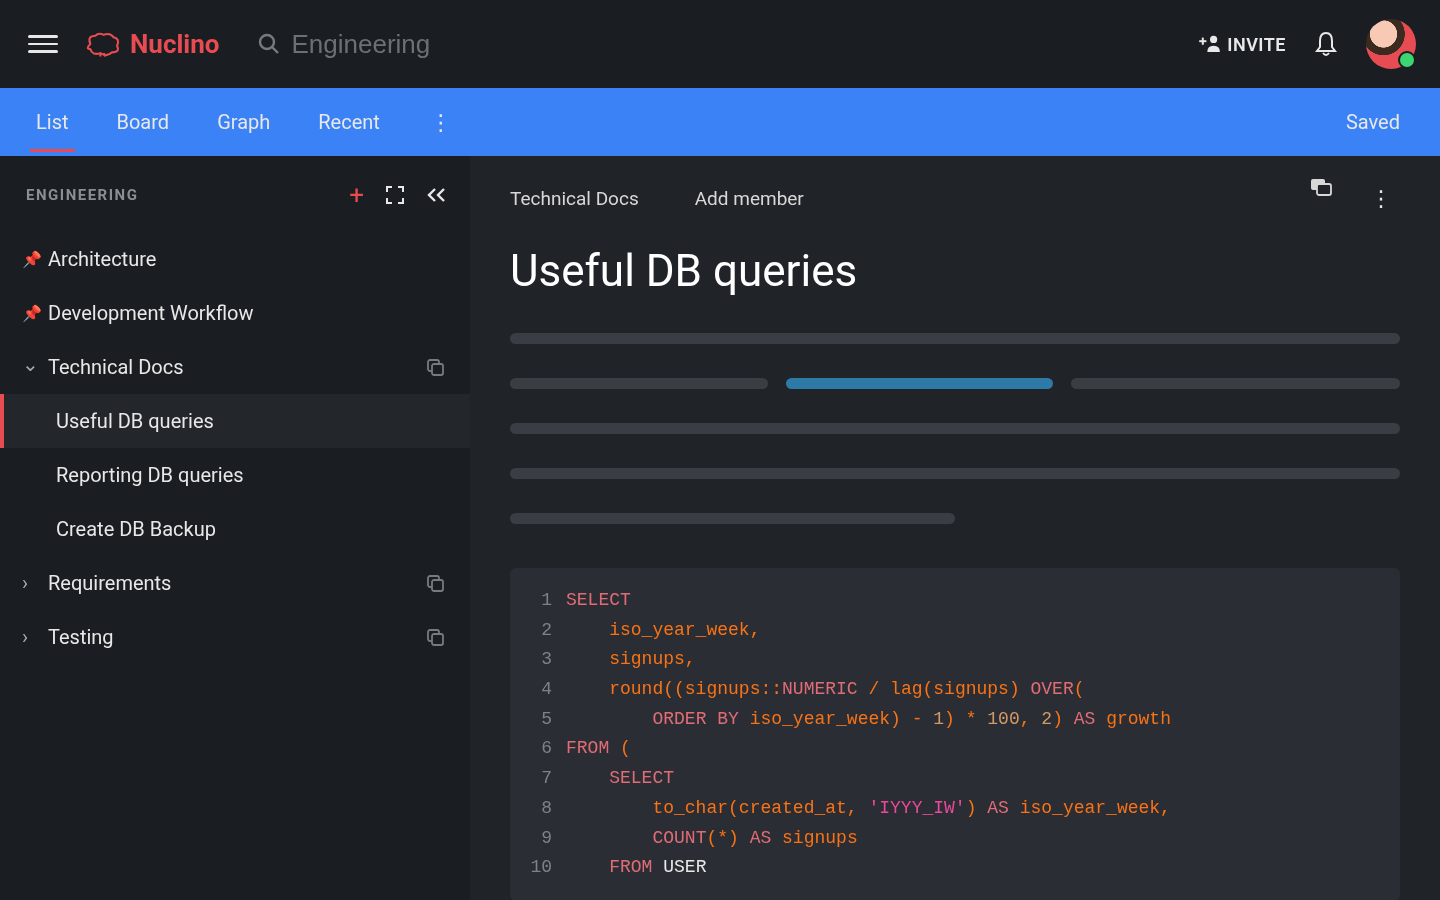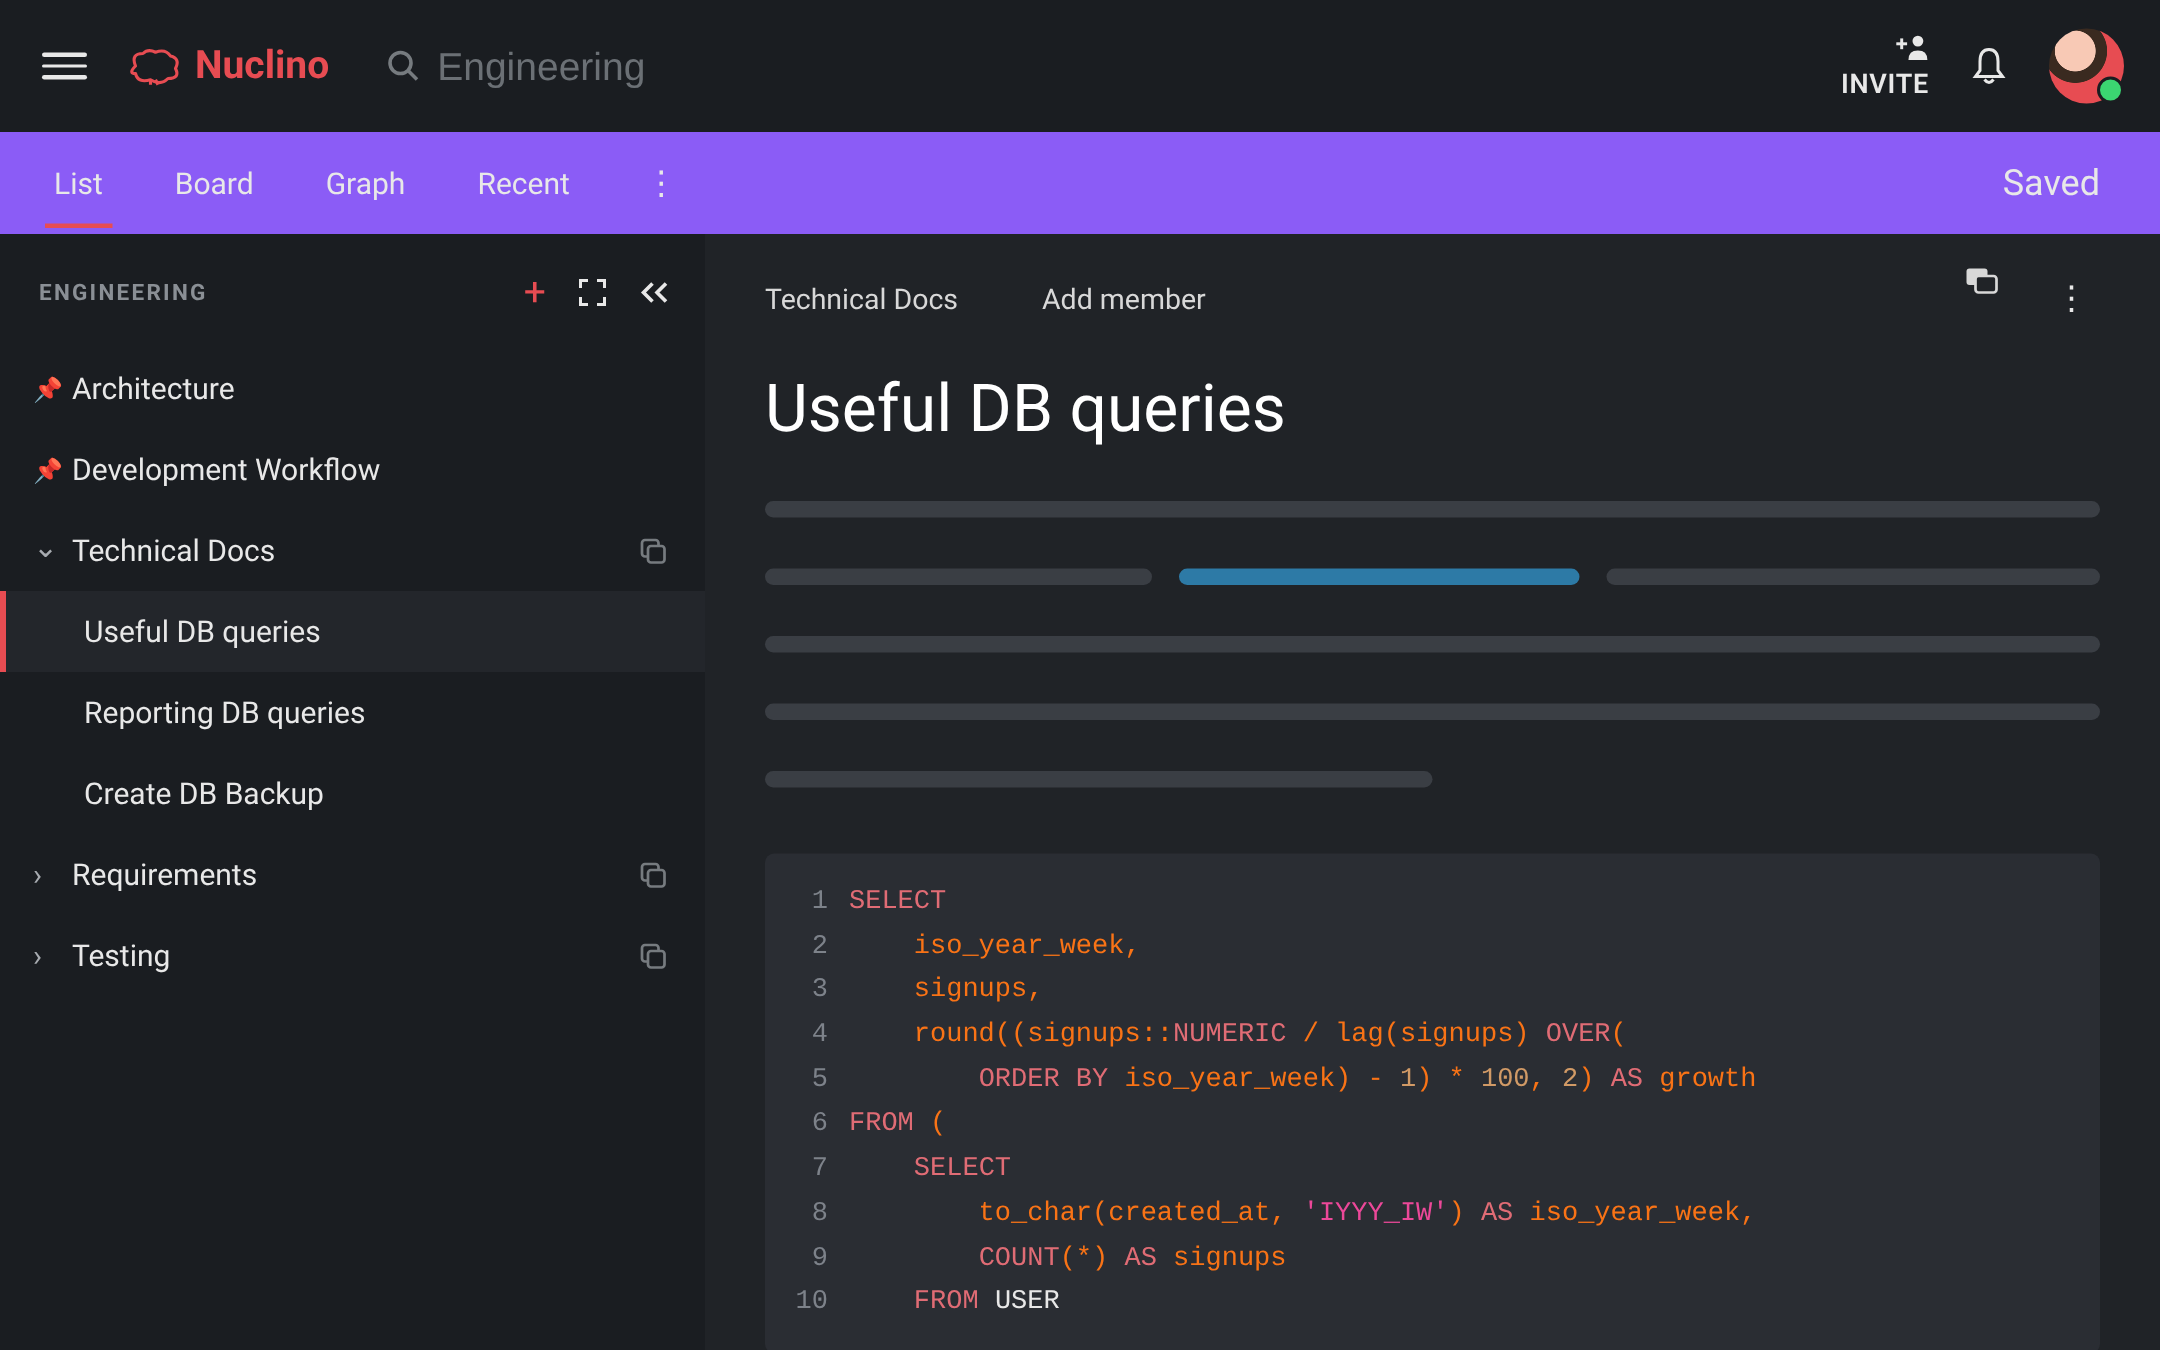--- a/index.html
+++ b/index.html
@@ -26,36 +26,36 @@
     cursor: pointer;
   }
   .hamburger span { display:block; height:2.5px; background:#e8e8e8; border-radius:2px; }
   .logo { display:flex; align-items:center; gap:8px; color:#e74c52; font-weight:700; font-size:26px; cursor:pointer; margin-left:14px; }
   .logo svg { width:40px; height:30px; }
   .search-wrap { display:flex; align-items:center; gap:10px; margin-left:28px; flex:1; color:#6b7075; font-size:26px; }
   .search-wrap .mag { width:24px; height:24px; opacity:0.7; }
   .search-input { background:transparent; border:none; outline:none; color:#e8e8e8; font-size:26px; width:400px; }
   .search-input::placeholder { color:#6b7075; }
   .top-right { display:flex; align-items:center; gap:28px; }
-  .invite { display:flex; align-items:flex-end; gap:6px; color:#e8e8e8; font-weight:600; font-size:18px; letter-spacing:0.5px; cursor:pointer;flex-direction:column; }
+  .invite { display:flex; align-items:flex-start; gap:6px; color:#e8e8e8; font-weight:600; font-size:18px; letter-spacing:0.5px; cursor:pointer; }
   .bell { cursor:pointer; }
   .avatar { width:50px; height:50px; border-radius:50%; background: radial-gradient(circle at 35% 30%, #f8c9b5 0 28%, #3a2a20 29% 44%, #e74c52 45% 100%); position:relative; cursor:pointer; }
   .avatar::after { content:""; position:absolute; right:0px; bottom:0px; width:14px; height:14px; background:#3bd671; border-radius:50%; border:2px solid #1a1d21; }
   .viewbar {
     height: 68px;
     display:flex; align-items:center; justify-content:space-between;
     padding: 0 40px 0 30px;
-    background:#8b5cf6;
+    background:#3b82f6;
     gap:40px;
   }
   .tabs { display:flex; gap:36px; align-items:center; }
   .tab { font-size:20px; color:#e8e8e8; cursor:pointer; padding:18px 6px; position:relative; }
   .tab.active::after { content:""; position:absolute; left:0; right:0; bottom:0; height:3px; background:#e74c52; }
   .dots-v { font-size:22px; color:#e8e8e8; cursor:pointer; padding:8px; }
-  .saved-label { color:#e8e8e8; font-size:24px; }
+  .saved-label { color:#e8e8e8; font-size:20px; }
   .main { display:flex; height: calc(900px - 88px - 68px); }
   .sidebar { width:470px; background:#1a1d21; padding:10px 0 0 0; overflow:hidden; }
   .side-header { display:flex; align-items:center; justify-content:space-between; padding:14px 22px 12px 26px; }
   .side-header .title { color:#8a8f95; font-size:15px; font-weight:700; letter-spacing:1.5px; }
   .side-actions { display:flex; align-items:center; gap:22px; color:#e8e8e8; }
   .side-actions .plus { color:#e74c52; font-size:26px; font-weight:400; cursor:pointer; }
   .side-actions .expand, .side-actions .collapse { cursor:pointer; }
   .tree { margin-top:10px; }
   .tree-item {
     display:flex; align-items:center; gap:12px;

